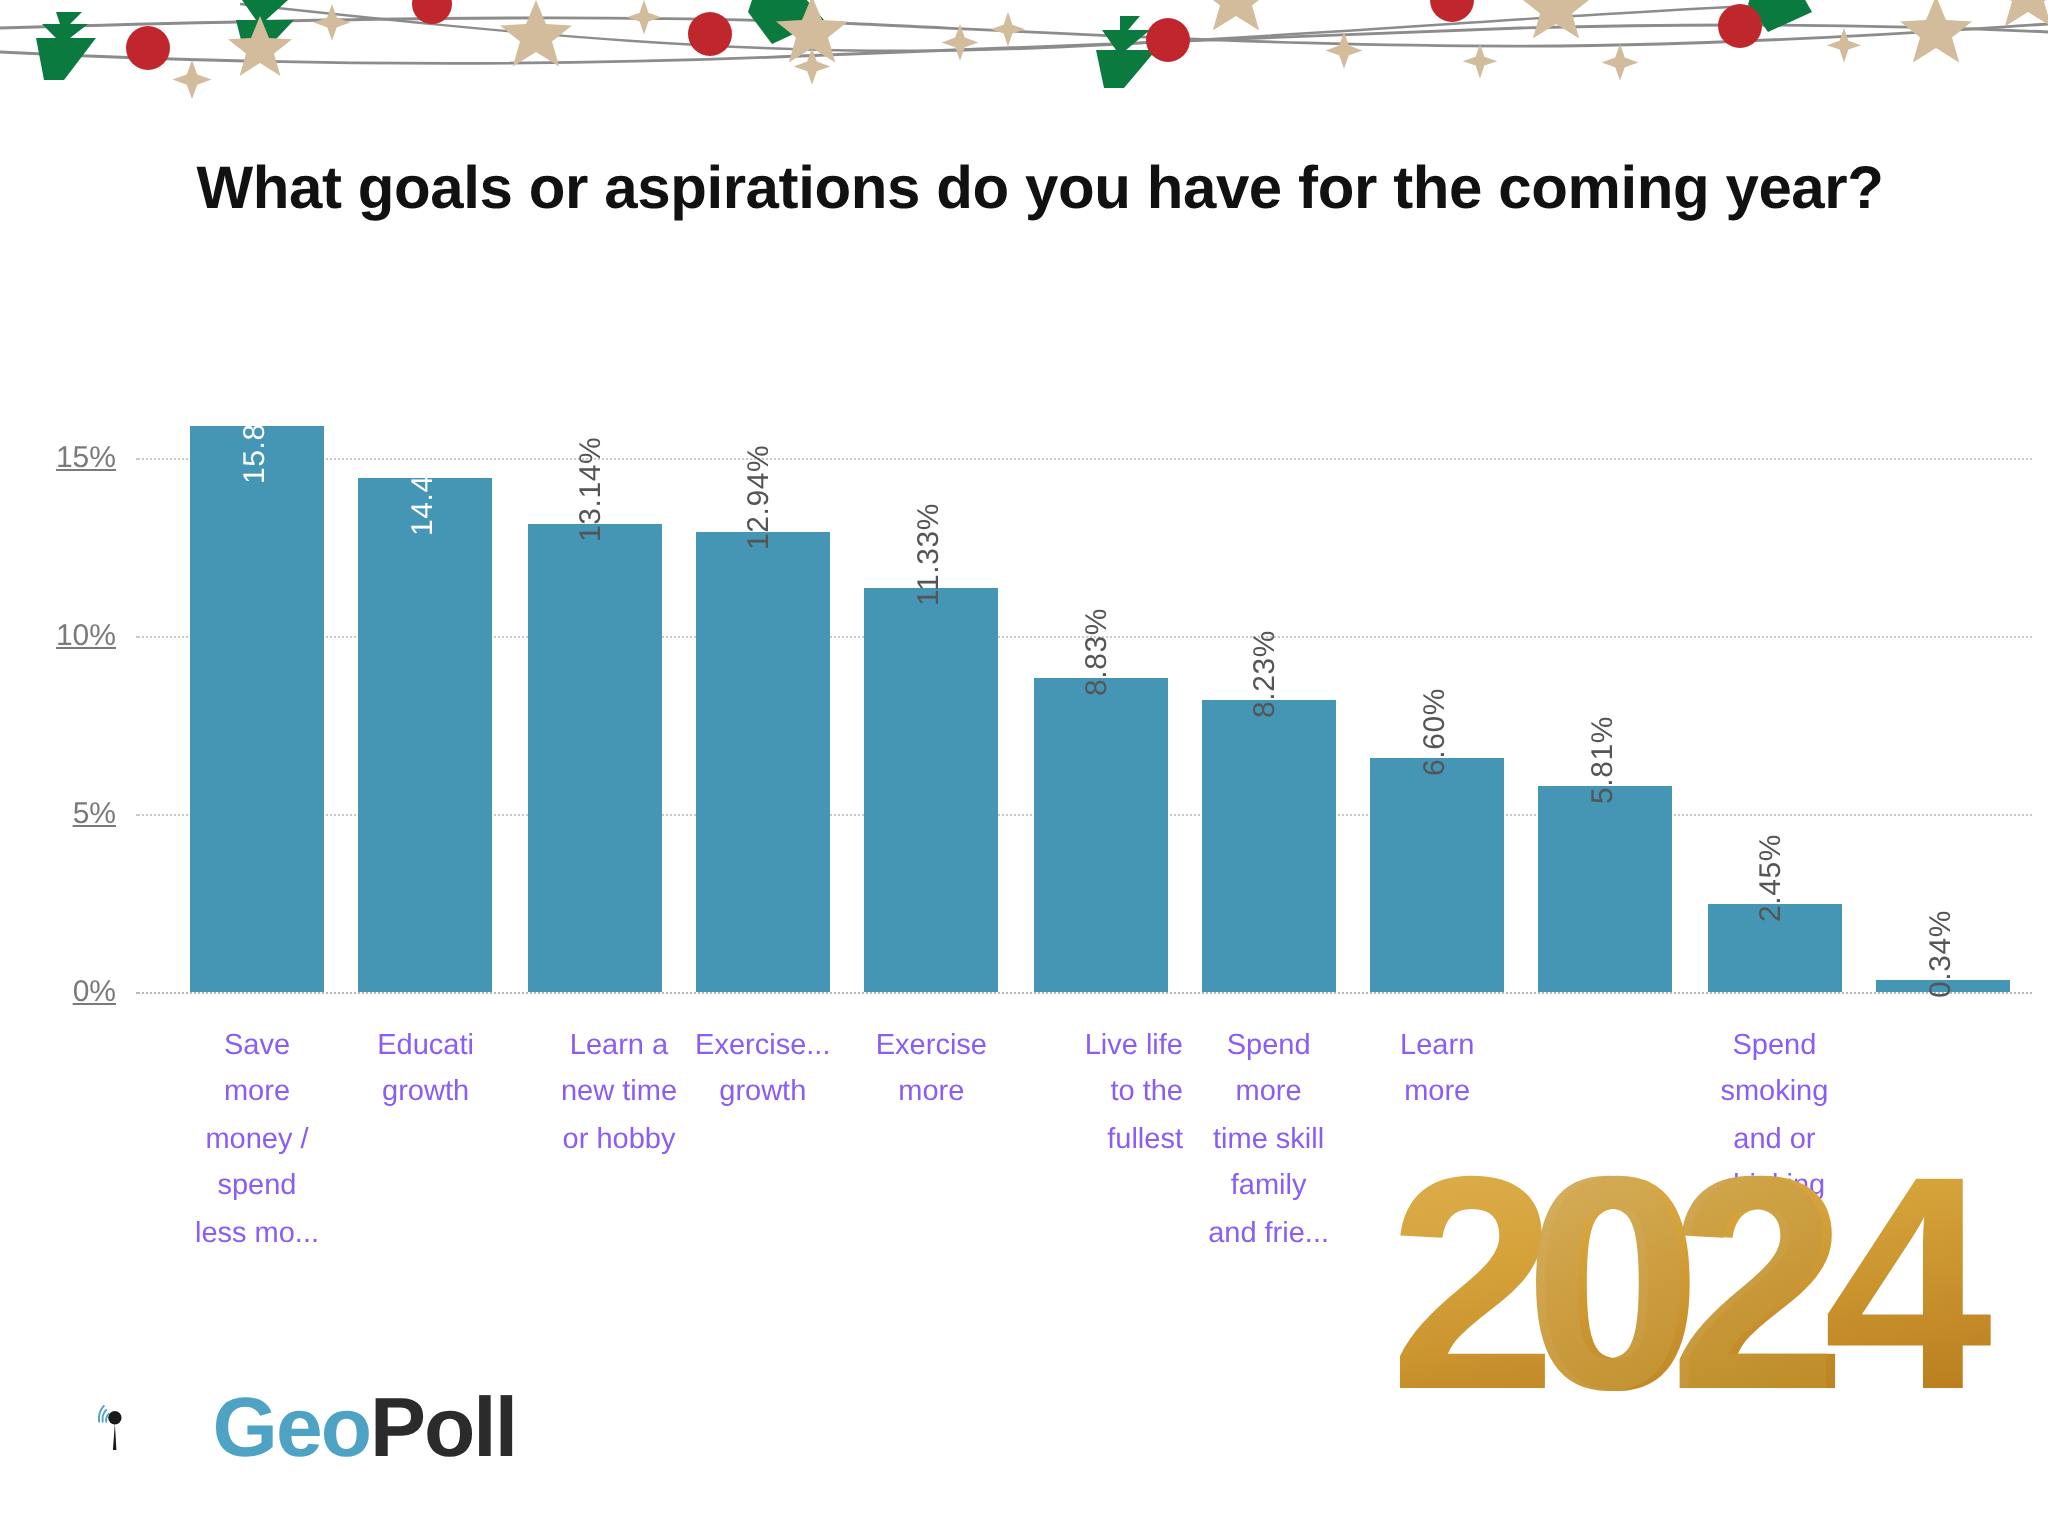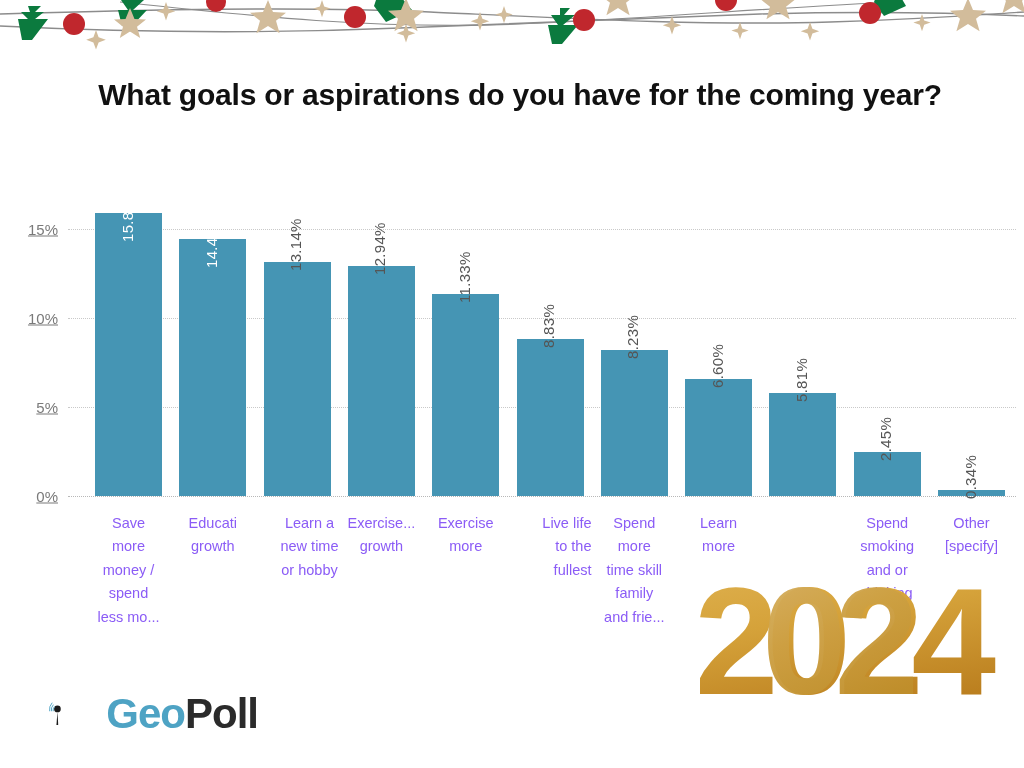--- a/index.html
+++ b/index.html
@@ -267,24 +267,20 @@
       <div class="bar" title="Quit smoking and or drinking: 2.45%" style="left: 853.7px; width: 67px; top: 452.39px; height: 43.61px;"></div>
       <div class="bar-value outside" style="left: 894.2px; top: 444.39px;">2.45%</div>
       <div class="cat-label" style="left: 845.7px; width: 83px;">
         <div>Spend</div>
         <div>smoking</div>
         <div>and or</div>
         <div>drinking</div>
       </div>
       <div class="bar" title="Other [specify]: 0.34%" style="left: 938px; width: 67px; top: 489.948px; height: 6.052px;"></div>
       <div class="bar-value outside" style="left: 978.5px; top: 481.948px;">0.34%</div>
-      <div class="cat-label" style="left: 930px; width: 83px;">
-        <div>Other</div>
-        <div>[specify]</div>
-      </div>
     </div>
 </div>
 
 <div id="geopoll-logo">
   <svg width="44" height="60" viewBox="0 0 44 60">
     <circle cx="24" cy="17" r="8.5" fill="#1a1a1a"></circle>
     <path d="M24 24 L21.5 58 L26 58 Z" fill="#1a1a1a"></path>
     <path d="M16 12 A 12 12 0 0 0 13 22" stroke="#4ea3c4" stroke-width="2.4" fill="none" stroke-linecap="round"></path>
     <path d="M13 7 A 18 18 0 0 0 8.5 22" stroke="#4ea3c4" stroke-width="2.4" fill="none" stroke-linecap="round"></path>
     <path d="M10 2 A 24 24 0 0 0 4 22" stroke="#4ea3c4" stroke-width="2.4" fill="none" stroke-linecap="round"></path>

